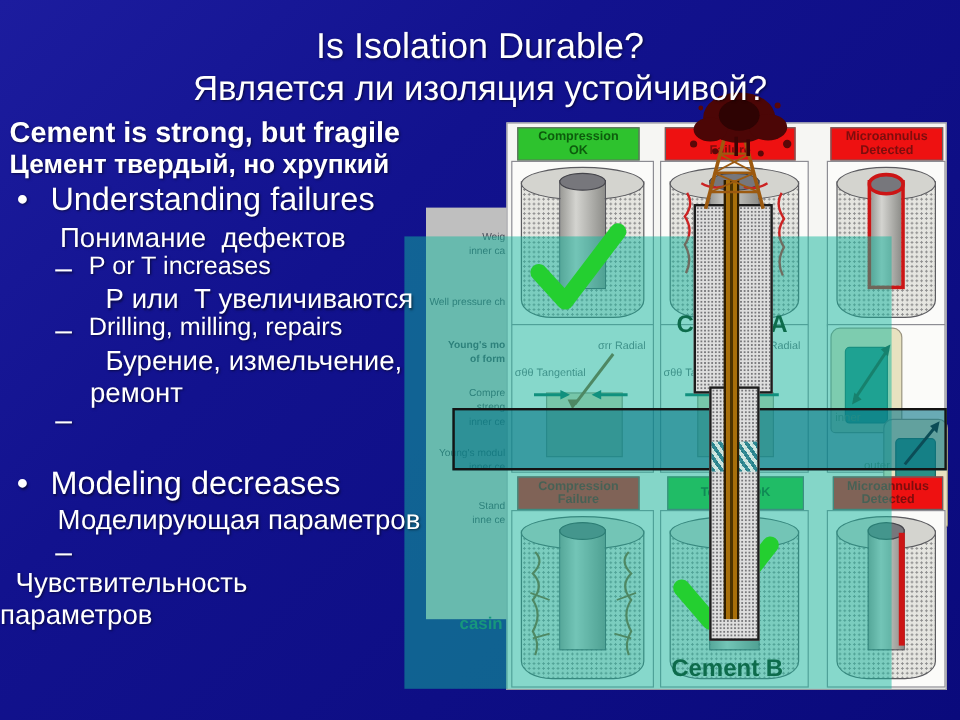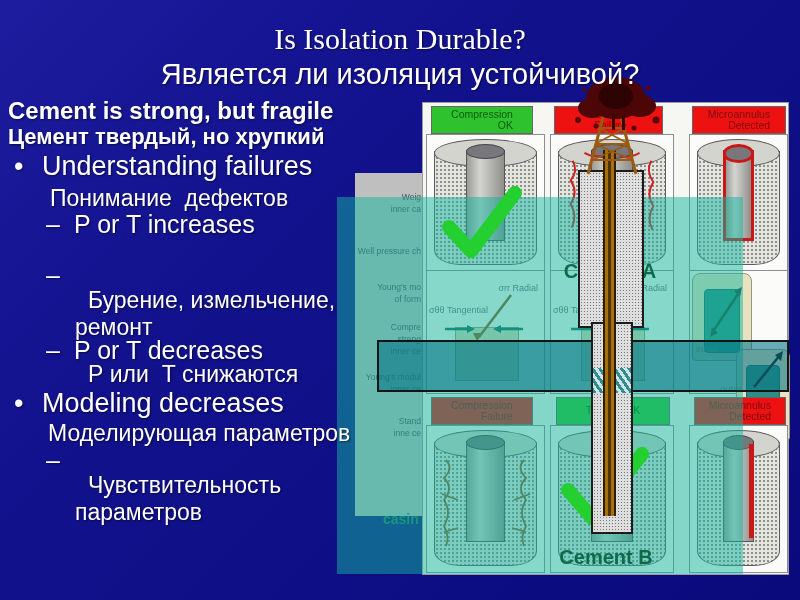--- a/index.html
+++ b/index.html
@@ -2,44 +2,44 @@
 <html><head>
 <meta charset="utf-8">
 <style>
   html,body{margin:0;padding:0;background:#000;}
   .slide{position:relative;width:800px;height:600px;overflow:hidden;
          background:linear-gradient(135deg,#1c1c9e 0%,#12128e 35%,#0a0a7c 100%);
          font-family:"Liberation Sans",sans-serif;}
 
   
   .txt{position:absolute;color:#fff;text-shadow:1px 1px 2px rgba(0,0,0,.55);white-space:pre-wrap;z-index:60;}
-  .t-title1{top:22px;left:0;width:800px;text-align:center;font-size:30px;font-family:Liberation Serif, serif;}
+  .t-title1{top:22px;left:0;width:800px;text-align:center;font-size:30px;}
   .t-title2{top:58px;left:0;width:800px;text-align:center;font-size:29px;}
   .t-hen{top:97px;left:8px;font-size:24px;font-weight:bold;}
   .t-hru{top:124px;left:8px;font-size:22px;font-weight:bold;}
   .t-l1{font-size:27px;}
   .t-l1ru{font-size:23px;}
-  .t-l2{font-size:25px;}
+  .t-l2{font-size:21px;}
   .t-l2ru{font-size:23px;}
   .mk{position:absolute;color:#fff;text-shadow:1px 1px 2px rgba(0,0,0,.55);z-index:60;}
   .hang8{padding-left:75px;text-indent:13px;width:275px;}
-  .hang14{padding-left:75px;text-indent:13px;width:240px;}
+  .hang14{text-indent:13px;width:240px;}
 
   
   .gray-panel{position:absolute;left:355px;top:173px;width:68px;height:343px;background:#bfbfbf;z-index:5;}
   .p-item{position:absolute;right:2px;width:120px;text-align:right;font-size:8.5px;line-height:12px;
           color:#474c58;white-space:pre-line;}
-  .pi0{top:18px;} .pi1{top:72px;} .pi2{top:108px;} .pi3{top:148px;} .pi4{top:198px;} .pi5{top:242px;}
+  .pi0{top:18px;} .pi1{top:72px;} .pi2{top:108px;font-weight:bold;} .pi3{top:148px;} .pi4{top:198px;} .pi5{top:242px;}
 
   
   .figure{position:absolute;left:422px;top:102px;width:365px;height:471px;background:#f6f6f3;
           border:1px solid #9a9aa0;z-index:10;}
   .cell{position:absolute;border:1px solid #8d8d93;background:#fbfbf9;}
-  .lbl{position:absolute;display:flex;align-items:center;justify-content:center;text-align:right;
-       font-weight:normal;font-size:10.5px;line-height:11.5px;white-space:pre-line;border:1px solid #666;}
+  .lbl{position:absolute;display:flex;align-items:center;justify-content:center;text-align:center;
+       font-weight:bold;font-size:10.5px;line-height:11.5px;white-space:pre-line;border:1px solid #666;}
   .lbl.green{background:#2ec22e;color:#0d5c0d;}
   .lbl.red{background:#ee1111;color:#7d0d0d;}
 
   
   .cyl{position:absolute;inset:4px 7px 6px 7px;}
   .cyl-out{position:absolute;top:12px;left:0;right:0;bottom:0;background-color:#e5e5e0;
      background-image:radial-gradient(circle,#8f8f8f 0.8px,transparent 0.9px);background-size:4px 4px;
      border:1px solid #5c5c60;border-radius:0 0 26px 26px / 0 0 15px 15px;}
   .cyl-out-top{position:absolute;top:0;left:0;right:0;height:26px;background:#d4d4cf;
      border:1px solid #5c5c60;border-radius:50%;}
@@ -277,27 +277,27 @@
 
   <div class="txt t-title2">Является ли изоляция устойчивой?</div>
   <div class="txt t-hru">Цемент твердый, но хрупкий</div>
 
   <span class="mk" style="left:14px;top:151px;font-size:27px;">•</span>
   <div class="txt t-l1" style="left:42px;top:151px;">Understanding failures</div>
   <div class="txt t-l1ru" style="left:50px;top:185px;">Понимание  дефектов</div>
 
   <span class="mk" style="left:46px;top:210px;font-size:25px;">–</span>
   <div class="txt t-l2" style="left:74px;top:210px;">P or T increases</div>
+  <div class="txt t-l2ru" style="left:88px;top:236px;">Р или  Т увеличиваются</div>
 
   <span class="mk" style="left:46px;top:261px;font-size:25px;">–</span>
+  <div class="txt t-l2" style="left:74px;top:261px;">Drilling, milling, repairs</div>
   <div class="txt t-l2ru hang8" style="left:0;top:287px;">Бурение, измельчение, ремонт</div>
 
   <span class="mk" style="left:46px;top:336px;font-size:25px;">–</span>
-  <div class="txt t-l2" style="left:74px;top:336px;">P or T decreases</div>
-  <div class="txt t-l2ru" style="left:88px;top:361px;">Р или  Т снижаются</div>
 
   <span class="mk" style="left:14px;top:388px;font-size:27px;">•</span>
   <div class="txt t-l1" style="left:42px;top:388px;">Modeling decreases</div>
   <div class="txt t-l1ru" style="left:48px;top:420px;">Моделирующая параметров</div>
 
   <span class="mk" style="left:46px;top:446px;font-size:25px;">–</span>
   <div class="txt t-l2ru hang14" style="left:0;top:472px;">Чувствительность параметров</div>
 
 </div>
 

